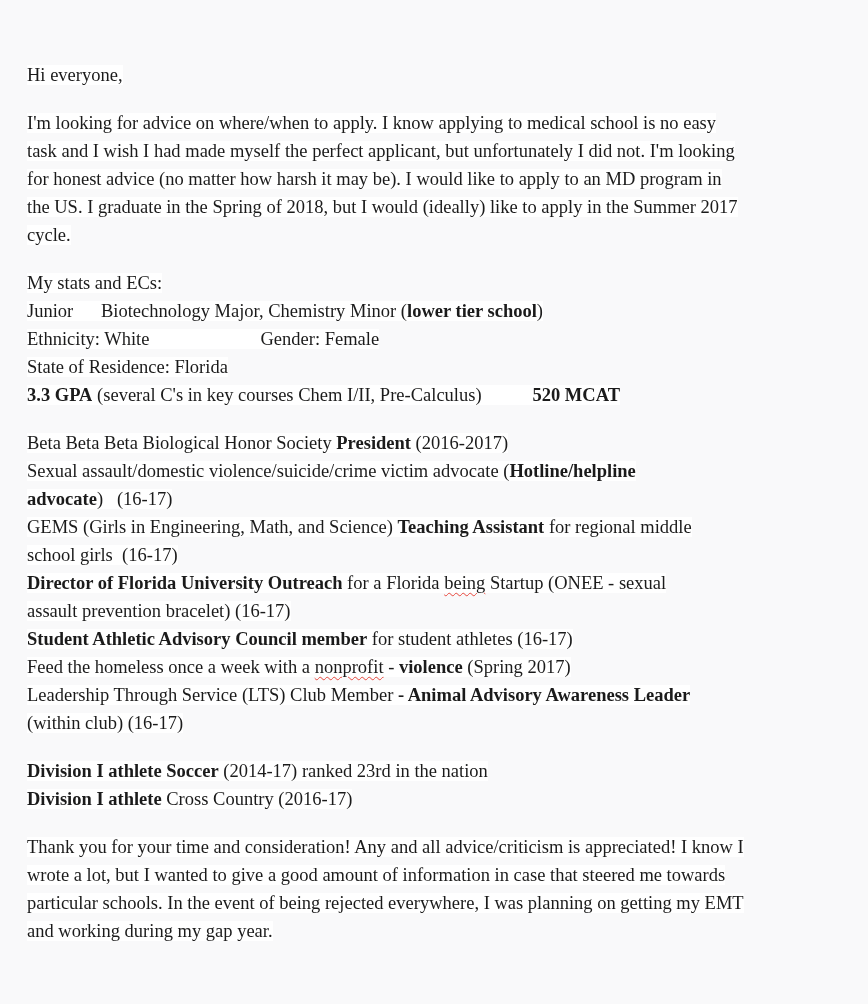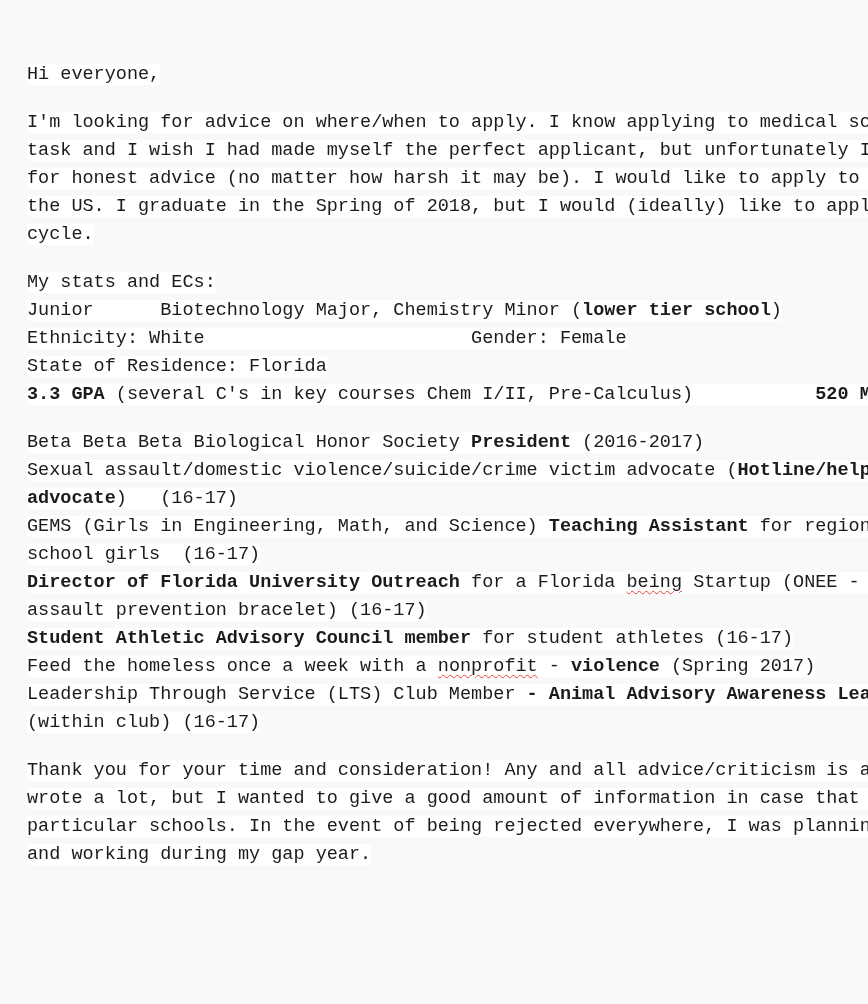--- a/index.html
+++ b/index.html
@@ -17,21 +17,20 @@
     width: 868px;
     padding: 5px 4px 0 27px;
     font-family: "Liberation Serif", "DejaVu Serif", serif;
     font-size: 18.5px;
     line-height: 28px;
     color: #1b1b1b;
     white-space: pre; 
   }
   .block {
     margin: 0 0 20px 0;
-    font-family: Liberation Mono, monospace;
   }
   .block:last-child {
     margin-bottom: 0;
   }
   .run {
     background: #ffffff; 
   }
   .b {
     font-weight: bold;
   }
@@ -58,17 +57,18 @@
 </span><span class="run b">3.3 GPA</span><span class="run"> (several C's in key courses Chem I/II, Pre-Calculus)           </span><span class="run b">520 MCAT</span></div><div class="block"><span class="run">Beta Beta Beta Biological Honor Society </span><span class="run b">President</span><span class="run"> (2016-2017)
 Sexual assault/domestic violence/suicide/crime victim advocate (</span><span class="run b">Hotline/helpline
 advocate</span><span class="run">)   (16-17)
 GEMS (Girls in Engineering, Math, and Science) </span><span class="run b">Teaching Assistant</span><span class="run"> for regional middle
 school girls  (16-17)
 </span><span class="run b">Director of Florida University Outreach</span><span class="run"> for a Florida </span><span class="run sq">being</span><span class="run"> Startup (ONEE - sexual
 assault prevention bracelet) (16-17)
 </span><span class="run b">Student Athletic Advisory Council member</span><span class="run"> for student athletes (16-17)
 Feed the homeless once a week with a </span><span class="run sq">nonprofit</span><span class="run"> - </span><span class="run b">violence</span><span class="run"> (Spring 2017)
 Leadership Through Service (LTS) Club Member </span><span class="run b">- Animal Advisory Awareness Leader</span><span class="run">
-(within club) (16-17)</span></div><div class="block"><span class="run">Thank you for your time and consideration! Any and all advice/criticism is appreciated! I know I
+(within club) (16-17)</span></div><div class="block"><span class="run b">Division I athlete Soccer</span><span class="run"> (2014-17) ranked 23rd in the nation
+</span><span class="run b">Division I athlete</span><span class="run"> Cross Country (2016-17)</span></div><div class="block"><span class="run">Thank you for your time and consideration! Any and all advice/criticism is appreciated! I know I
 wrote a lot, but I wanted to give a good amount of information in case that steered me towards
 particular schools. In the event of being rejected everywhere, I was planning on getting my EMT
 and working during my gap year.</span></div></div>
 </div>
 
 </body></html>

